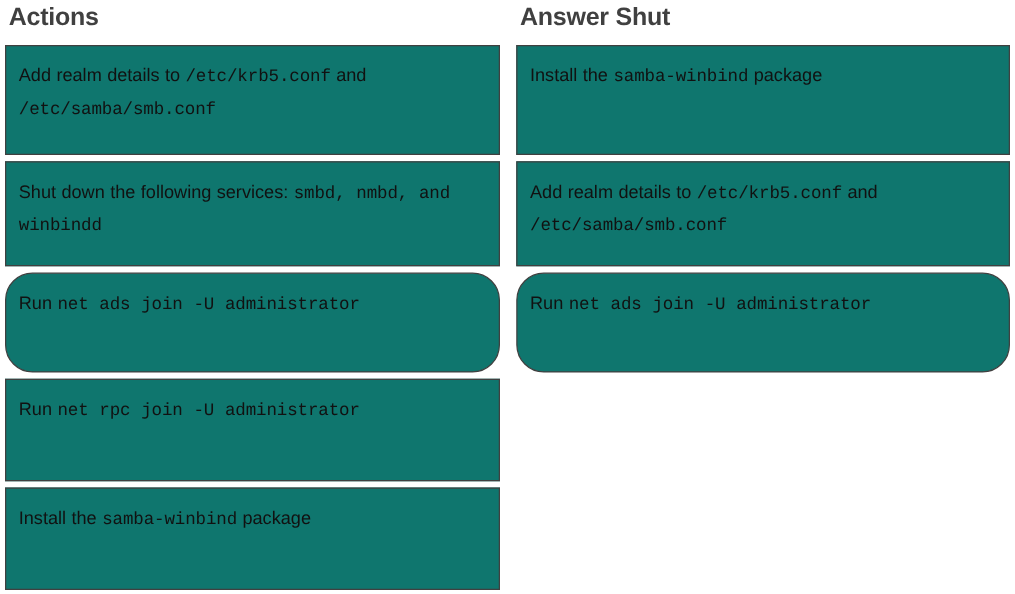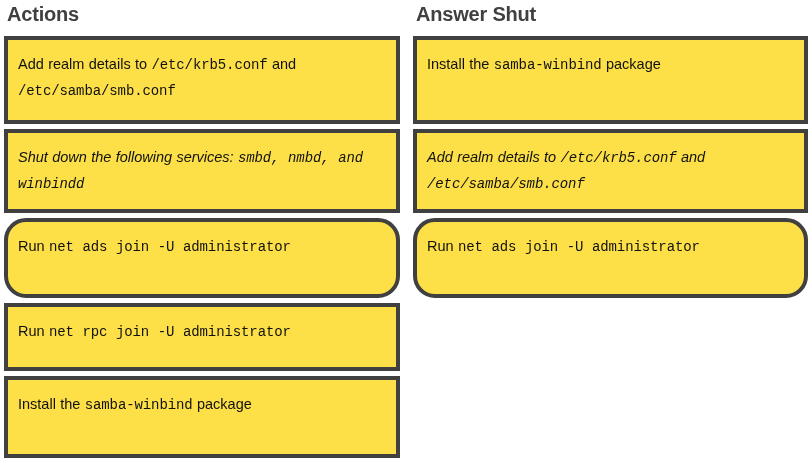--- a/index.html
+++ b/index.html
@@ -47,30 +47,30 @@
 
   .card-stack {
     position: absolute;
     left: 0;
     right: 0;
     top: 36px;
   }
 
   .card {
     box-sizing: border-box;
-    border: 4px solid #404040;
-    background: #fde047;
+    border: 1px solid #404040;
+    background: #0f766e;
     padding: 12px 20px 10px 10px;
     margin-bottom: 5px;
     overflow: hidden;
   }
   .card--h1 { height: 88px; }
-  .card--h2 { height: 84px; font-style: italic; }
+  .card--h2 { height: 84px; }
   .card--h3 { height: 80px; border-radius: 22px; }
-  .card--h4 { height: 68px; }
+  .card--h4 { height: 82px; }
   .card--h5 { height: 82px; }
 
   .card-text {
     font-size: 14.5px;
     line-height: 25px;
     color: #111111;
     word-spacing: 0.3px;
   }
   .card-text .mono {
     font-family: "Liberation Mono", "DejaVu Sans Mono", monospace;

